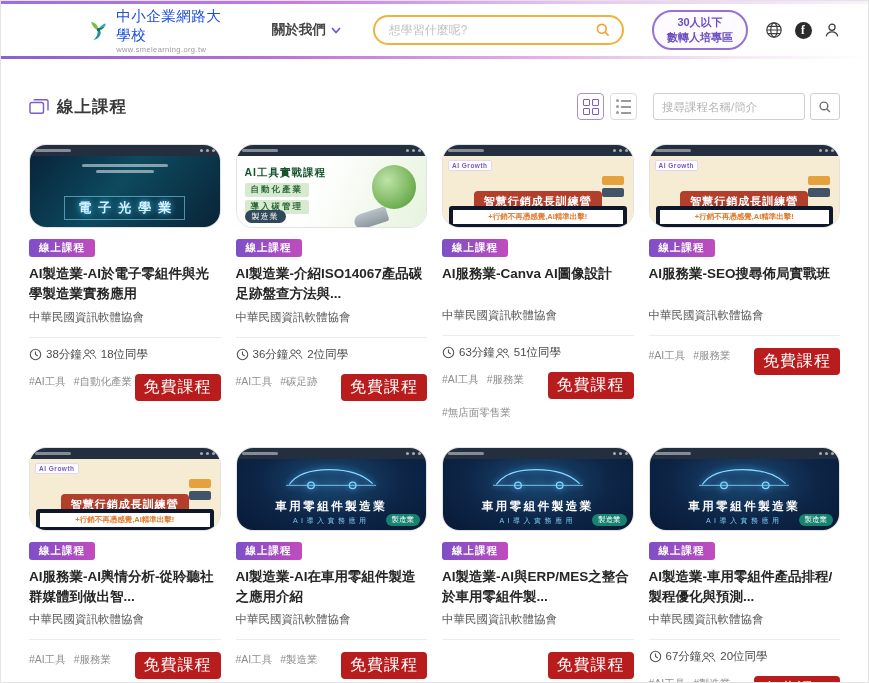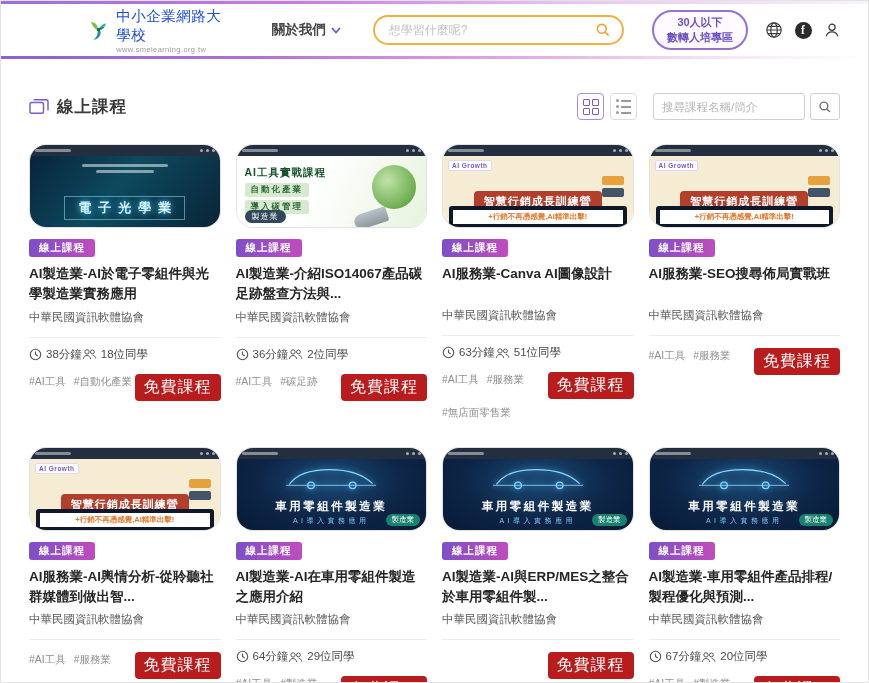--- a/index.html
+++ b/index.html
@@ -410,38 +410,20 @@
           </svg>
           <div class="car-title">車用零組件製造業</div>
           <div class="car-sub">AI導入實務應用</div>
           <span class="car-badge">製造業</span>
         </div>
       </div>
     <span class="badge">線上課程</span>
     <h2 class="c-title">AI製造業-AI在車用零組件製造之應用介紹</h2>
     <div class="c-org">中華民國資訊軟體協會</div>
     <div class="c-sep"></div>
-    <div class="c-meta">
-      <span class="m">
-        <svg width="13" height="13" viewBox="0 0 14 14" fill="none" stroke="#555" stroke-width="1.2">
-            <circle cx="7" cy="7" r="5.6"></circle>
-            <path d="M7 3.8 V7 L9.4 8.6"></path>
-          </svg>
-        <span>64分鐘</span>
-      </span>
-      <span class="m">
-        <svg width="15" height="12" viewBox="0 0 18 14" fill="none" stroke="#555" stroke-width="1.2">
-            <circle cx="6" cy="4.5" r="2.6"></circle>
-            <path d="M1.5 13 C2.2 10 4 8.8 6 8.8 C8 8.8 9.8 10 10.5 13"></path>
-            <circle cx="12.5" cy="4.5" r="2.3"></circle>
-            <path d="M12.8 8.6 C14.8 8.8 16.2 10.2 16.6 12.6"></path>
-          </svg>
-        <span>29位同學</span>
-      </span>
-    </div>
     <div class="c-foot">
       <div class="c-tags">
           <span>#AI工具</span>
           <span>#製造業</span>
           <span>#車輛產業</span>
         </div>
       <button class="free-btn">免費課程</button>
     </div>
   </article>
 

